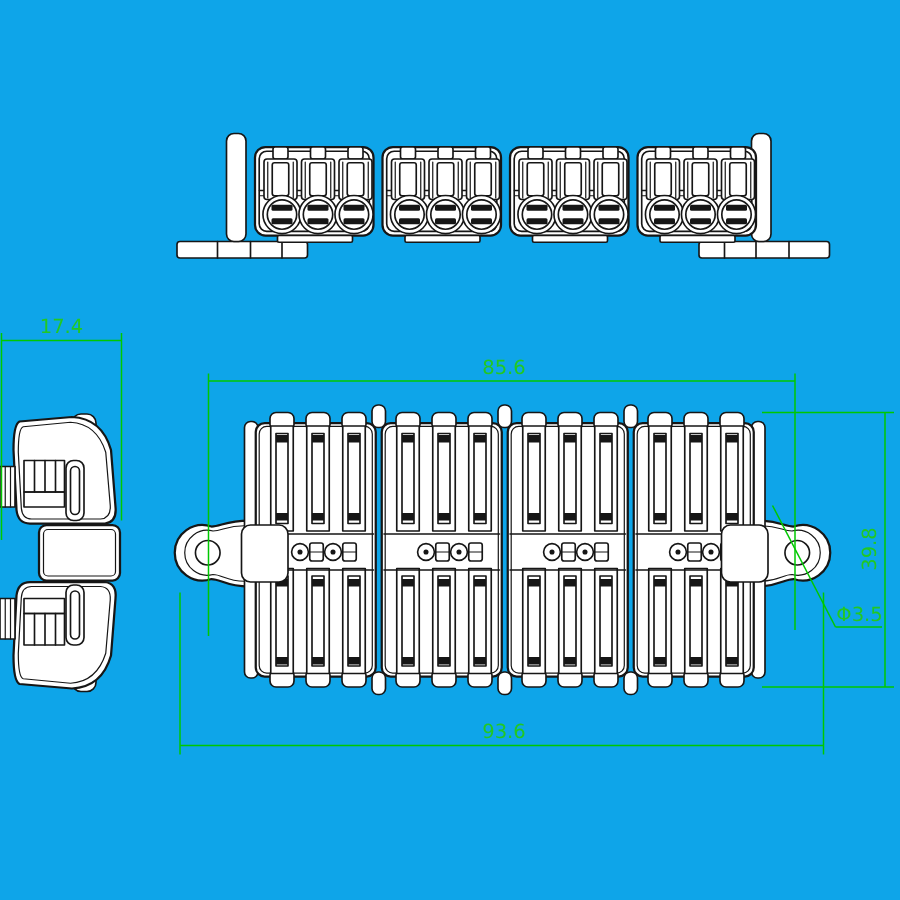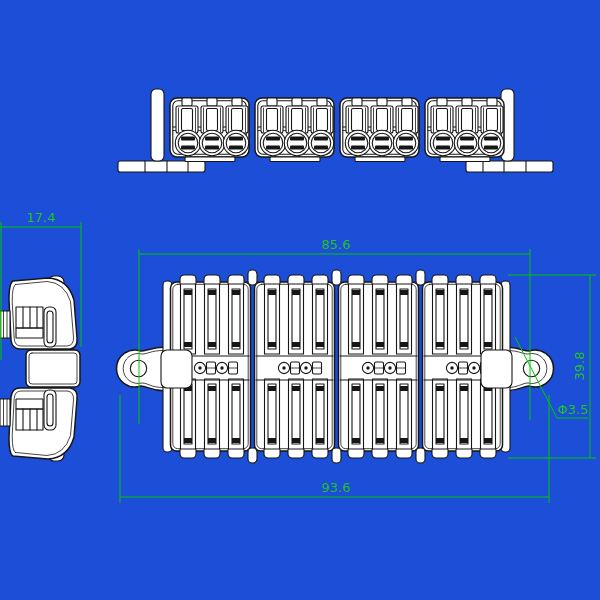--- a/index.html
+++ b/index.html
@@ -1,16 +1,16 @@
 <!DOCTYPE html>
 <html><head>
 <meta charset="utf-8">
 <style>
   html,body{margin:0;padding:0;background:#fff;}
-  .canvas{position:relative;width:600px;height:600px;background:#1d4ed8;overflow:hidden;}
+  .canvas{position:relative;width:600px;height:600px;background:#0ea5e9;overflow:hidden;}
   svg{display:block;}
   
   .obj{stroke:#161616;fill:none;stroke-width:1.1;stroke-linejoin:round;stroke-linecap:round;}
   .fw{fill:#ffffff;}           
   .thick{stroke-width:1.5;}
   .thin{stroke-width:0.8;}
   .dk{fill:#161616;stroke:none;} 
   .dim{stroke:#00c800;fill:none;stroke-width:1;}
   .dimtxt{fill:#22c822;stroke:none;font-family:"DejaVu Sans",sans-serif;font-size:13px;}
 </style>

